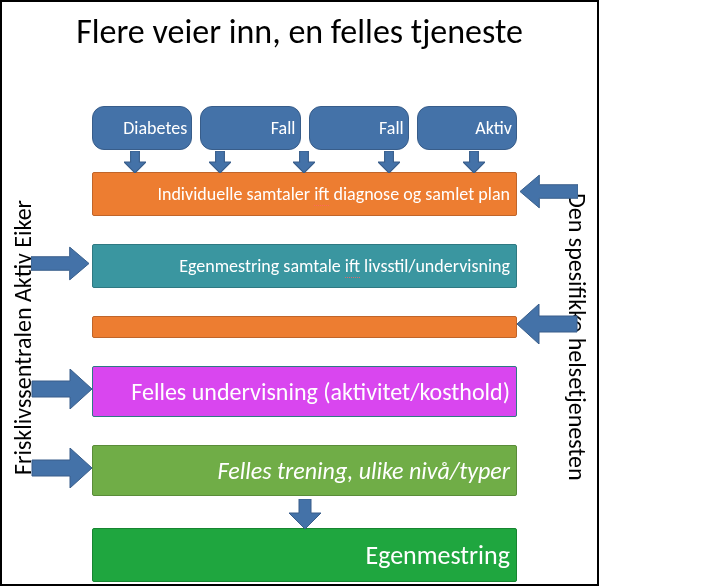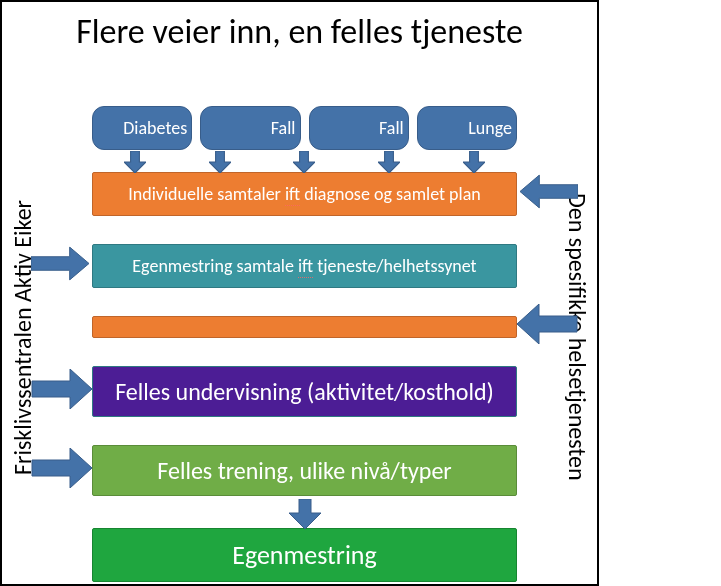--- a/index.html
+++ b/index.html
@@ -6,29 +6,29 @@
 body { font-family: Calibri, Arial, sans-serif; background: #fff; }
 .frame { width: 599px; height: 586px; border: 2px solid #000; position: relative; background: #fff; }
 .title { text-align: center; font-size: 34px; padding: 10px 40px 6px; line-height: 1.15; }
 .side-left { position: absolute; left: 4px; top: 100px; bottom: 12px; width: 32px; display: flex; align-items: center; justify-content: center; }
 .side-left span { transform: rotate(-90deg); white-space: nowrap; font-size: 24px; }
 .side-right { position: absolute; right: 4px; top: 100px; bottom: 12px; width: 32px; display: flex; align-items: center; justify-content: center; }
 .side-right span { writing-mode: vertical-rl; font-size: 24px; white-space: nowrap; }
 .main { position: absolute; left: 90px; right: 80px; top: 104px; bottom: 12px; }
 .row-boxes { display: flex; gap: 8px; }
 .box { flex: 1; background: #4472a8; border: 1px solid #385d8a; color: #fff; text-align: right; padding: 10px 4px; font-size: 18px; border-radius: 12px; }
-.bar { color: #fff; text-align: center; padding: 10px 6px; border-radius: 2px; margin-top: 28px; position: relative; }
+.bar { color: #fff; text-align: right; padding: 10px 6px; border-radius: 2px; margin-top: 28px; position: relative; }
 .bar.first { margin-top: 22px; }
 .orange { background: #ed7d31; border: 1px solid #c0652a; font-size: 18px; }
 .orange .dotted { border-bottom: 1px dotted rgba(255,100,100,0.8); }
 .teal { background: #3a96a0; border: 1px solid #2f7982; font-size: 18px; }
 .teal .dotted { border-bottom: 1px dotted rgba(255,100,100,0.8); }
 .orange-big { background: #ed7d31; border: 1px solid #c0652a; font-size: 24px; font-weight: 500; }
-.teal-big { background: #4c1d95; border: 1px solid #2f7982; font-size: 24px; font-weight: 500; }
-.olive { background: #70ad47; border: 1px solid #5a8c39; font-size: 24px; font-weight: 500; }
+.teal-big { background: #d946ef; border: 1px solid #2f7982; font-size: 24px; font-weight: 500; }
+.olive { background: #70ad47; border: 1px solid #5a8c39; font-size: 24px; font-weight: 500; font-style: italic; }
 .green { background: #1fa63f; border: 1px solid #178531; font-size: 26px; color: #fff; font-weight: 400; }
 .arrows-down { display: flex; position: absolute; left: 0; right: 0; top: -22px; }
 .arrows-down div { flex: 1; display: flex; justify-content: center; }
 .arrow-down-small svg { width: 22px; height: 22px; }
 .arrow-left-in { position: absolute; right: -62px; top: 50%; transform: translateY(-50%); }
 .arrow-left-in svg { width: 58px; height: 34px; }
 .arrow-right-in { position: absolute; left: -62px; top: 50%; transform: translateY(-50%); }
 .arrow-right-in svg { width: 58px; height: 34px; }
 .arrow-right-in.big svg, .arrow-left-in.big svg { width: 62px; height: 40px; }
 .arrow-big-down { position: absolute; left: 50%; top: -30px; transform: translateX(-50%); }
@@ -50,21 +50,21 @@
   <div class="side-right">
     <span>Den spesifikke helsetjenesten</span>
   </div>
 
   <div class="main">
 
     <div class="row-boxes">
       <div class="box">Diabetes</div>
       <div class="box">Fall</div>
       <div class="box">Fall</div>
-      <div class="box">Lunge</div>
+      <div class="box">Aktiv</div>
     </div>
 
     <div class="bar first orange">
       <div class="arrows-down">
         <div>
             <span class="arrow-down-small"><svg viewBox="0 0 20 20">
                 <path d="M6 0 H14 V10 H20 L10 20 L0 10 H6 Z" fill="#4472a8" stroke="#385d8a"></path>
               </svg></span>
           </div>
         <div>
@@ -88,21 +88,21 @@
               </svg></span>
           </div>
       </div>
       <span>Individuelle samtaler </span><span class="dotted">ift</span><span> diagnose og samlet plan</span>
       <span class="arrow-left-in"><svg viewBox="0 0 60 34">
             <path d="M60 10 H20 V0 L0 17 L20 34 V24 H60 Z" fill="#4472a8" stroke="#385d8a"></path>
           </svg></span>
     </div>
 
     <div class="bar teal">
-      <span>Egenmestring samtale </span><span class="dotted">ift</span><span> tjeneste/helhetssynet</span>
+      <span>Egenmestring samtale </span><span class="dotted">ift</span><span> livsstil/undervisning</span>
       <span class="arrow-right-in"><svg viewBox="0 0 60 34">
             <path d="M0 10 H40 V0 L60 17 L40 34 V24 H0 Z" fill="#4472a8" stroke="#385d8a"></path>
           </svg></span>
     </div>
 
     <div class="bar orange-big">
       <span class="arrow-left-in big"><svg viewBox="0 0 60 40">
             <path d="M60 12 H22 V0 L0 20 L22 40 V28 H60 Z" fill="#4472a8" stroke="#385d8a"></path>
           </svg></span>
     </div>

